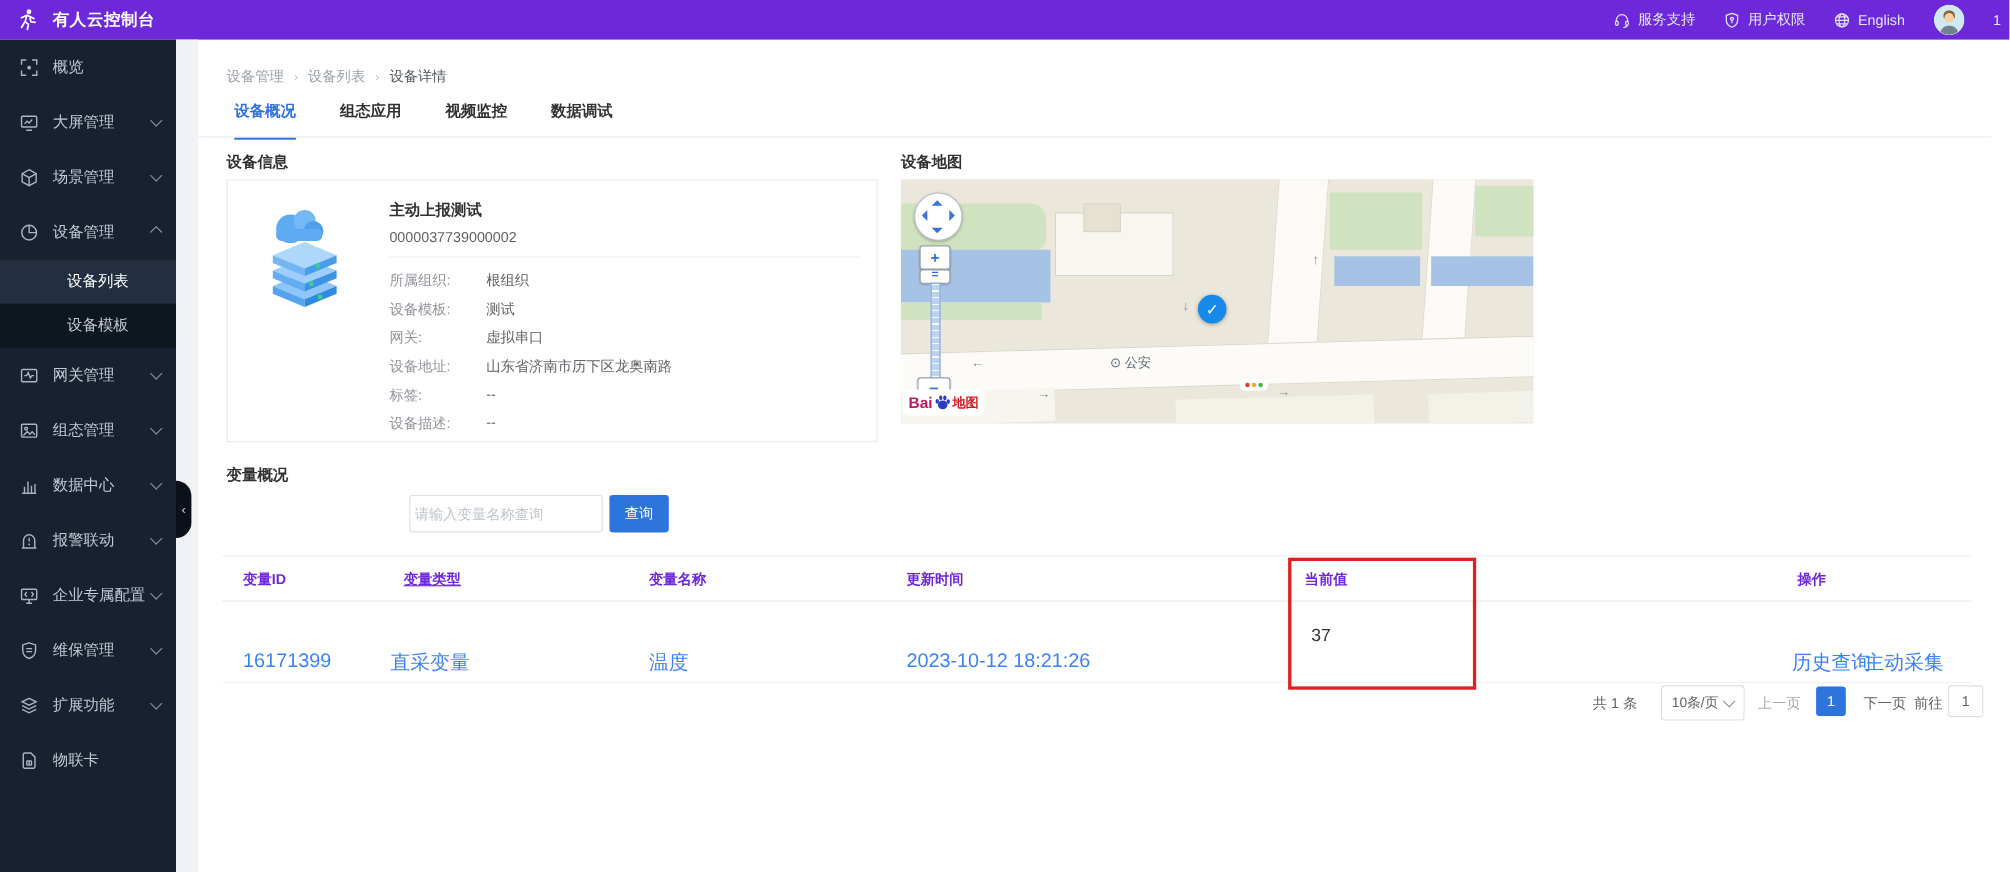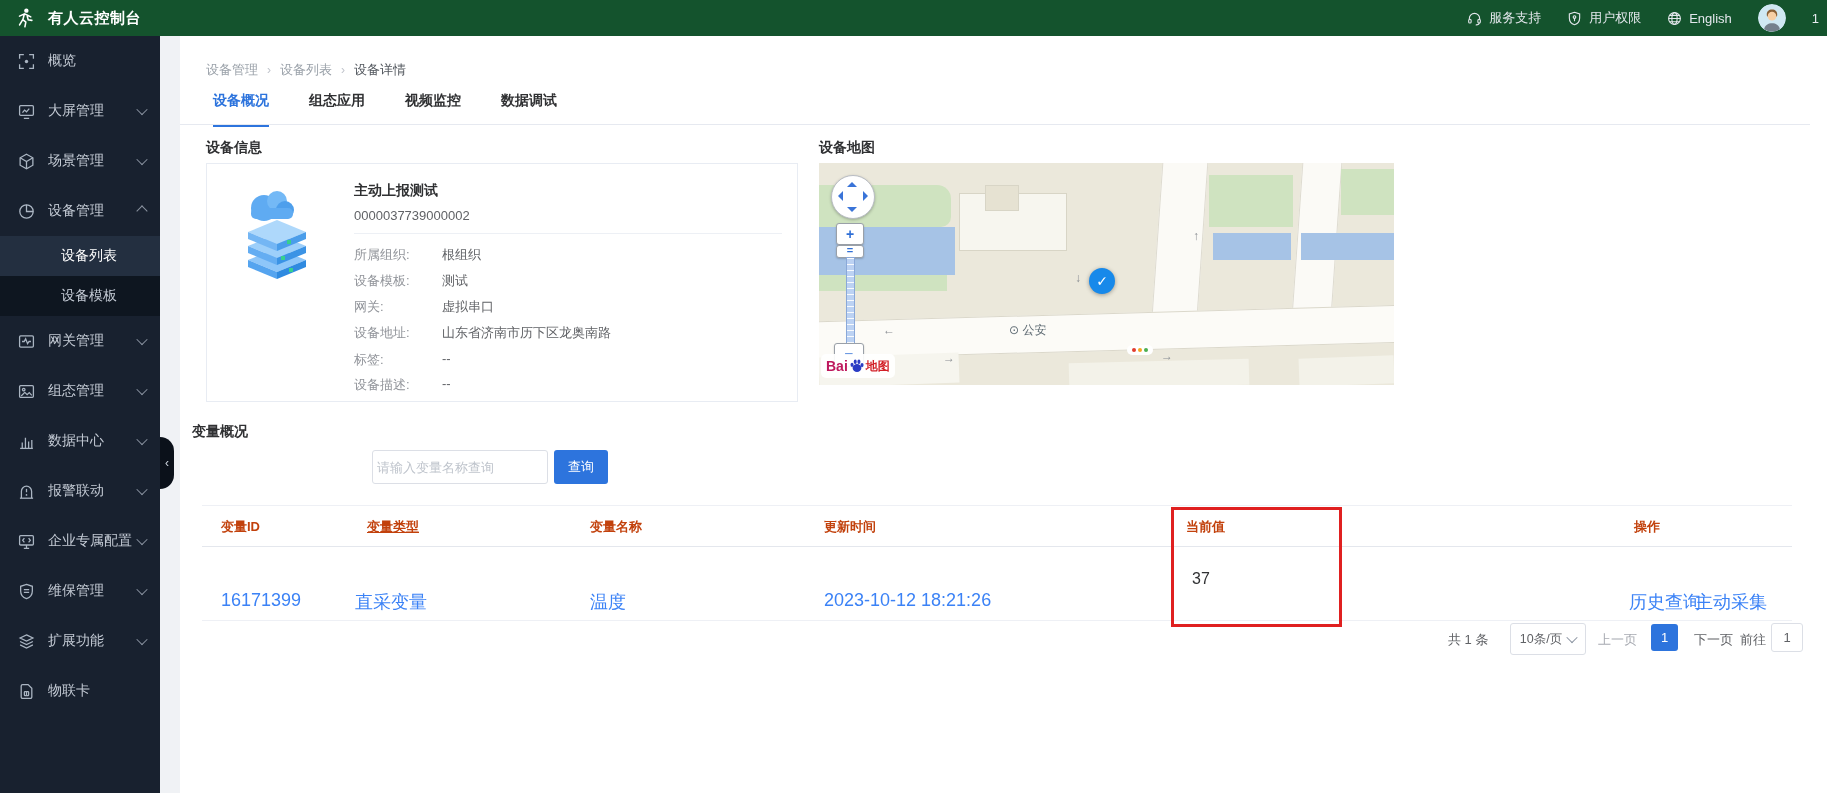--- a/index.html
+++ b/index.html
@@ -1,20 +1,20 @@
 <!DOCTYPE html>
 <html><head>
 <meta charset="utf-8">
 <style>
   html,body{margin:0;padding:0;background:#fff;}
   .screen{position:relative;width:1827px;height:793px;overflow:hidden;
     font-family:"Liberation Sans","DejaVu Sans",sans-serif;color:#303133;background:#fff;}
   .abs{position:absolute;}
   
-  .topbar{position:absolute;left:0;top:0;width:1827px;height:36px;background:#14532d;
+  .topbar{position:absolute;left:0;top:0;width:1827px;height:36px;background:#6d28d9;
     display:flex;align-items:center;color:#e8ebf0;}
   .topbar .logo{display:flex;align-items:center;margin-left:14px;gap:12px;}
   .topbar .title{font-size:15px;font-weight:700;color:#fff;letter-spacing:.5px;}
   .topbar-right{position:absolute;right:8px;top:0;height:36px;display:flex;align-items:center;gap:26px;font-size:13px;}
   .tb-item{display:flex;align-items:center;gap:7px;cursor:pointer;color:#e3e7ec;}
   .avatar{width:28px;height:28px;border-radius:50%;overflow:hidden;flex:0 0 auto;}
   
   .sidebar{position:absolute;left:0;top:36px;width:160px;height:757px;background:#18212f;}
   .s-item{height:50px;display:flex;align-items:center;padding:0 14px 0 18px;color:#c3cad4;font-size:14px;cursor:pointer;position:relative;}
   .s-item .micon{width:17px;height:17px;color:#aab5c2;display:inline-flex;margin-right:13px;}
@@ -81,21 +81,21 @@
   .vselect{position:absolute;left:212px;top:450px;width:156px;height:34px;border:1px solid #dcdfe6;border-radius:3px;
     display:flex;align-items:center;padding:0 10px;font-size:13px;color:#606266;cursor:pointer;background:#fff;}
   .vselect .chev{border-color:#c0c4cc;margin-left:auto;}
   .vinput{position:absolute;left:372px;top:450px;width:176px;height:34px;border:1px solid #dcdfe6;border-radius:3px;
     font-size:13px;color:#7f1d1d;padding:0 4px;box-sizing:border-box;font-family:inherit;}
   .vinput::placeholder{color:#bfc4cc;}
   .qbtn{position:absolute;left:554px;top:450px;width:54px;height:34px;background:#2d74dd;color:#fff;border:none;
     border-radius:3px;font-size:13px;cursor:pointer;font-family:inherit;}
   
   .thead{position:absolute;left:202px;top:505px;width:1590px;height:40px;border-top:1px solid #eef0f5;border-bottom:1px solid #e4e7ed;}
-  .thead span{position:absolute;top:12px;font-size:13px;font-weight:700;color:#c2410c;}
+  .thead span{position:absolute;top:12px;font-size:13px;font-weight:700;color:#6d28d9;}
   .trow{position:absolute;left:202px;top:545px;width:1590px;height:75px;border-bottom:1px solid #eef0f5;}
   .trow span{position:absolute;top:45px;font-size:18px;color:#3b82f6;}
   .trow .bigval{font-size:16px;color:#303133;top:25px;}
   .link{color:#2d74dd;cursor:pointer;}
   .redbox{position:absolute;left:1171px;top:507px;width:165px;height:114px;border:3px solid #e02020;z-index:5;pointer-events:none;}
   
   .pg{font-size:13px;color:#606266;}
   .pg-size{position:absolute;left:1510px;top:623px;width:74px;height:30px;border:1px solid #dcdfe6;border-radius:3px;
     display:flex;align-items:center;justify-content:center;gap:6px;font-size:12.5px;color:#606266;cursor:pointer;background:#fff;}
   .pg-cur{position:absolute;left:1651px;top:624px;width:27px;height:27px;background:#2d74dd;color:#fff;border-radius:3px;
@@ -415,21 +415,21 @@
             <ellipse cx="3.8" cy="8.5" rx="1.9" ry="2.7" fill="#2a3cc4"></ellipse>
             <ellipse cx="7.8" cy="4.6" rx="1.9" ry="2.8" fill="#2a3cc4"></ellipse>
             <ellipse cx="12.4" cy="4.8" rx="1.9" ry="2.8" fill="#2a3cc4"></ellipse>
             <ellipse cx="16.3" cy="8.8" rx="1.9" ry="2.7" fill="#2a3cc4"></ellipse>
           </svg>
         </span>
       <span class="bai-t2">地图</span>
     </div>
   </div>
 
-  <div class="sec-title abs" style="left:192px;top:423px;text-align:right;">变量概况</div>
+  <div class="sec-title abs" style="left:206px;top:423px;text-align:right;">变量概况</div>
   <input class="vinput" placeholder="请输入变量名称查询" style="">
   <button class="qbtn">查询</button>
 
   <div class="thead">
     <span style="left:19px;">变量ID</span>
     <span style="left:165px;text-decoration:underline;">变量类型</span>
     <span style="left:388px;">变量名称</span>
     <span style="left:622px;">更新时间</span>
     <span style="left:984px;">当前值</span>
     <span style="left:1432px;">操作</span>

